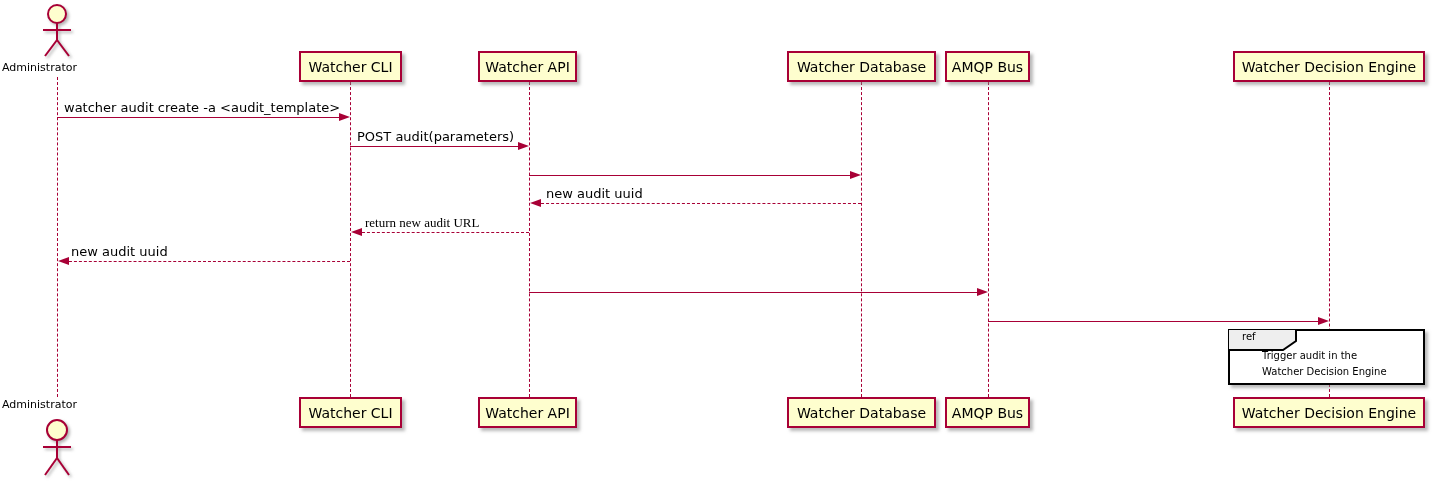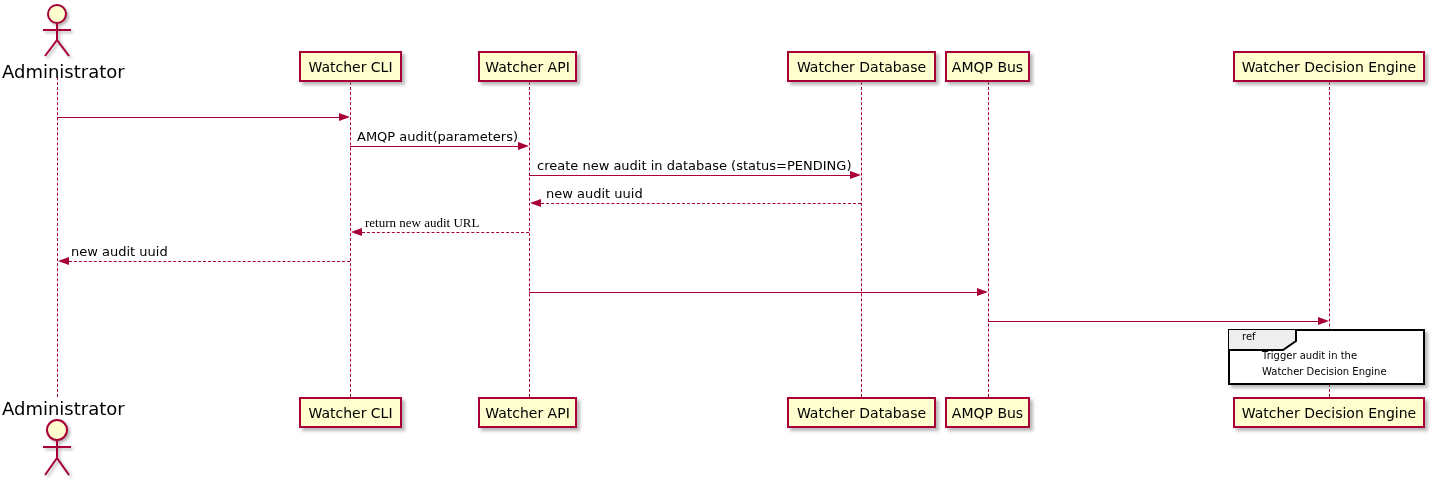--- a/index.html
+++ b/index.html
@@ -22,21 +22,21 @@
     box-sizing:content-box;
     white-space:nowrap;
   }
   .lifeline{
     position:absolute;
     width:0;
     border-left:1px dashed #A80036;
   }
   .actor-label{
     position:absolute;
-    font-size:18px;
+    font-size:11px;
     text-align:left;
     white-space:nowrap;
   }
   .actor-svg{position:absolute;filter:drop-shadow(2px 2px 1.5px rgba(130,130,130,0.6));}
   .msg-label{
     position:absolute;
     font-size:13px;
     white-space:nowrap;
   }
   .msg-line{
@@ -85,28 +85,28 @@
     <line x1="19" y1="37" x2="31" y2="53" stroke="#A80036" stroke-width="2"></line>
   </svg>
   <div class="actor-label" style="left:2px;top:61px;width:110px;">Administrator</div>
 
   <div class="pbox" style="left:299px;top:51px;width:99px;">Watcher CLI</div>
   <div class="pbox" style="left:478px;top:51px;width:95px;">Watcher API</div>
   <div class="pbox" style="left:787px;top:51px;width:145px;">Watcher Database</div>
   <div class="pbox" style="left:945px;top:51px;width:81px;">AMQP Bus</div>
   <div class="pbox" style="left:1233px;top:51px;width:188px;">Watcher Decision Engine</div>
 
+  <div class="msg-label" style="left:64px;top:100px;">watcher audit create -a &lt;audit_template&gt;</div>
   <div class="msg-line" style="left:57px;top:117px;width:287px;"></div>
   <div class="ah right" style="left:339px;top:113px;"></div>
 
-  <div class="msg-label" style="left:357px;top:129px;">AMQP audit(parameters)</div>
+  <div class="msg-label" style="left:357px;top:129px;">POST audit(parameters)</div>
   <div class="msg-line" style="left:350px;top:146px;width:173px;"></div>
   <div class="ah right" style="left:518px;top:142px;"></div>
 
-  <div class="msg-label" style="left:537px;top:158px;">create new audit in database (status=PENDING)</div>
   <div class="msg-line" style="left:529px;top:175px;width:326px;"></div>
   <div class="ah right" style="left:850px;top:171px;"></div>
 
   <div class="msg-label" style="left:546px;top:186px;">new audit uuid</div>
   <div class="msg-line dashed" style="left:536px;top:203px;width:325px;"></div>
   <div class="ah left" style="left:530px;top:199px;"></div>
 
   <div class="msg-label" style="left:365px;top:215px;font-family:Liberation Serif, serif;">return new audit URL</div>
   <div class="msg-line dashed" style="left:357px;top:232px;width:172px;"></div>
   <div class="ah left" style="left:351px;top:228px;"></div>

